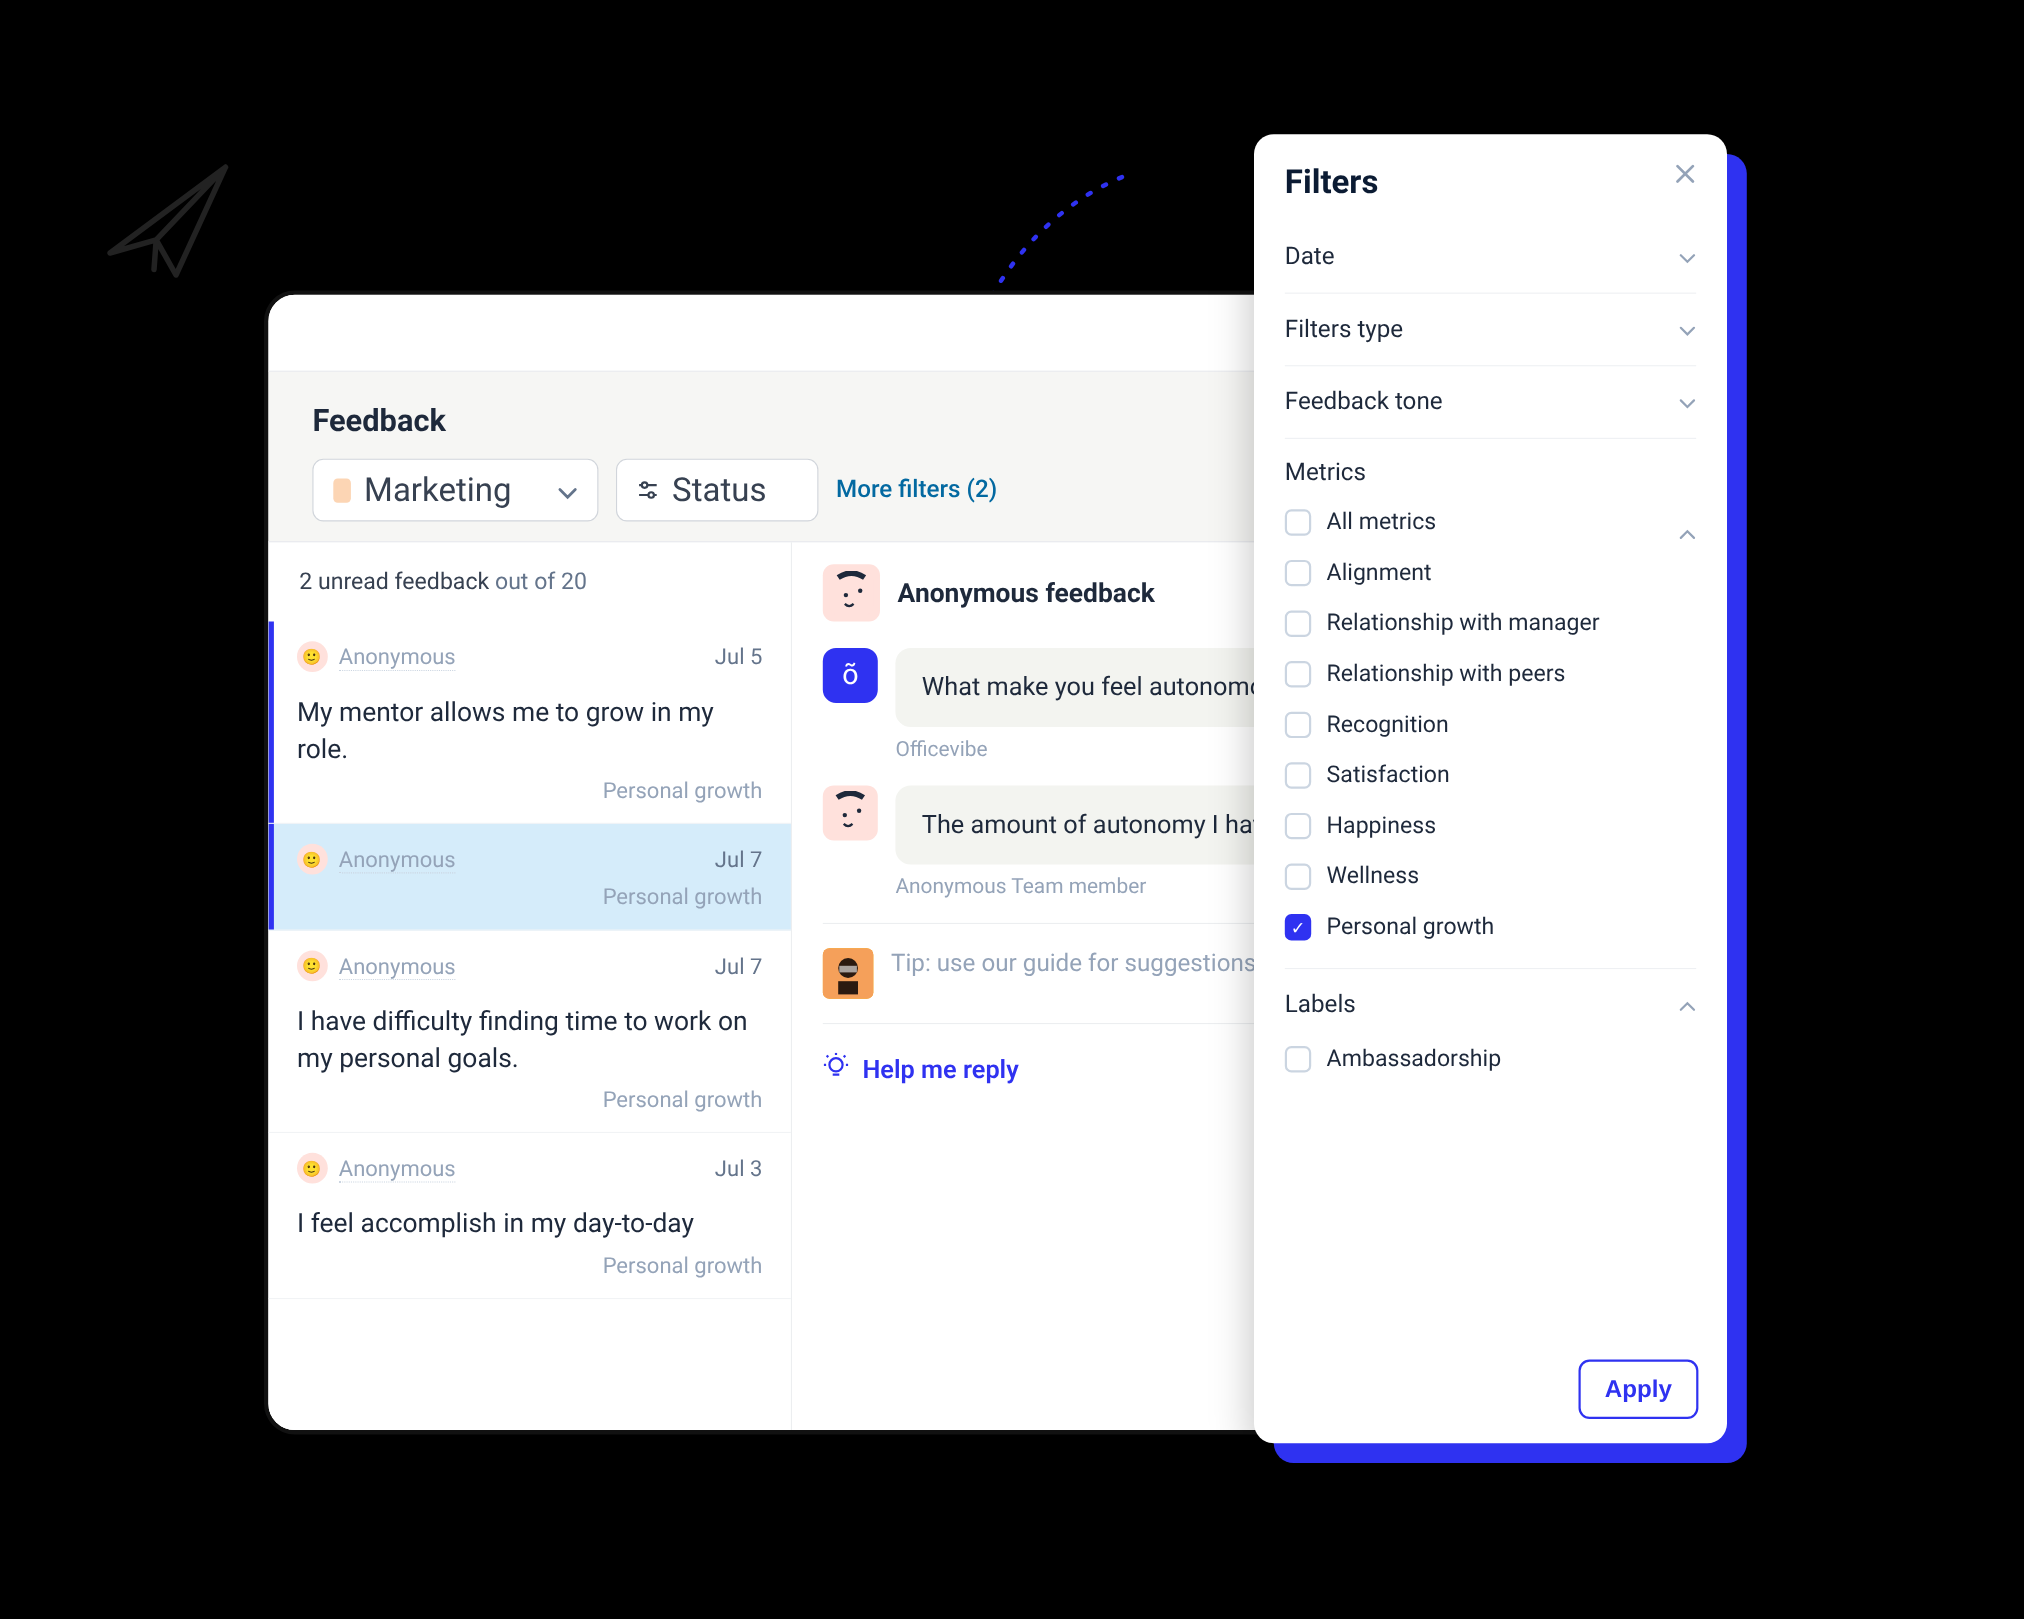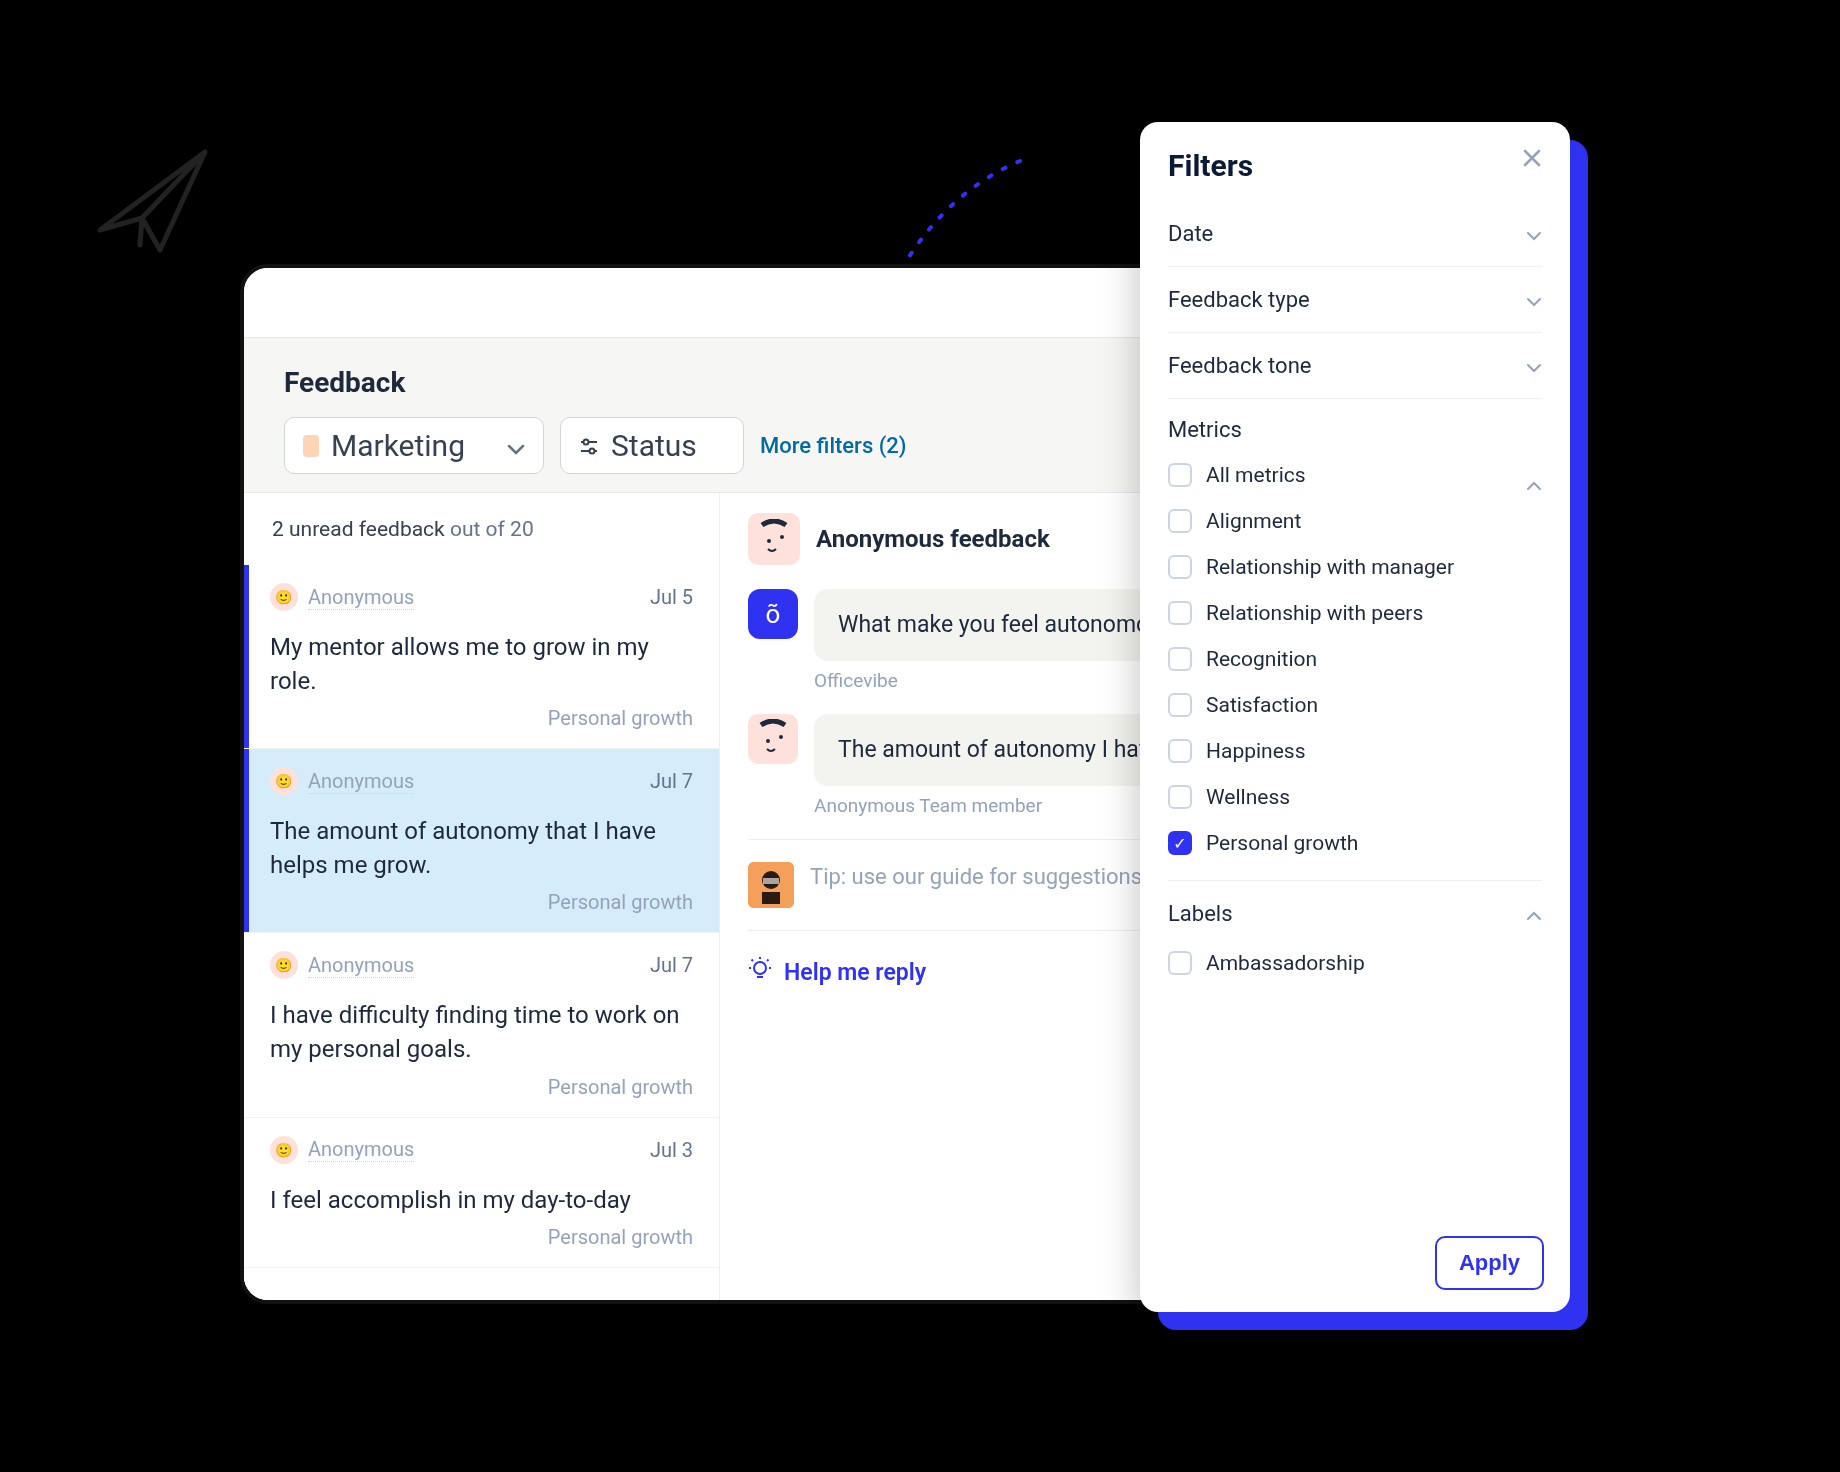--- a/index.html
+++ b/index.html
@@ -323,21 +323,20 @@
           <div class="fb-text">My mentor allows me to grow in my role.</div>
           <div class="fb-tag">Personal growth</div>
         </div>
 
         <div class="fb-item unread-item active">
           <div class="fb-head">
             <span class="avatar">🙂</span>
             <span class="anon-label">Anonymous</span>
             <span class="date-label">Jul 7</span>
           </div>
-          <div class="fb-text">The amount of autonomy that I have helps me grow.</div>
           <div class="fb-tag">Personal growth</div>
         </div>
 
         <div class="fb-item">
           <div class="fb-head">
             <span class="avatar">🙂</span>
             <span class="anon-label">Anonymous</span>
             <span class="date-label">Jul 7</span>
           </div>
           <div class="fb-text">I have difficulty finding time to work on my personal goals.</div>
@@ -430,21 +429,21 @@
     </div>
   </div>
 
   <div class="filter-section">
     <span>Date</span>
     <span class="chev-icon"><svg width="16" height="10" viewBox="0 0 16 10">
           <path d="M2 2 L8 8 L14 2" fill="none" stroke="#94a3b8" stroke-width="2" stroke-linecap="round"></path>
         </svg></span>
   </div>
   <div class="filter-section">
-    <span>Feedback type</span>
+    <span>Filters type</span>
     <span class="chev-icon"><svg width="16" height="10" viewBox="0 0 16 10">
           <path d="M2 2 L8 8 L14 2" fill="none" stroke="#94a3b8" stroke-width="2" stroke-linecap="round"></path>
         </svg></span>
   </div>
   <div class="filter-section">
     <span>Feedback tone</span>
     <span class="chev-icon"><svg width="16" height="10" viewBox="0 0 16 10">
           <path d="M2 2 L8 8 L14 2" fill="none" stroke="#94a3b8" stroke-width="2" stroke-linecap="round"></path>
         </svg></span>
   </div>

